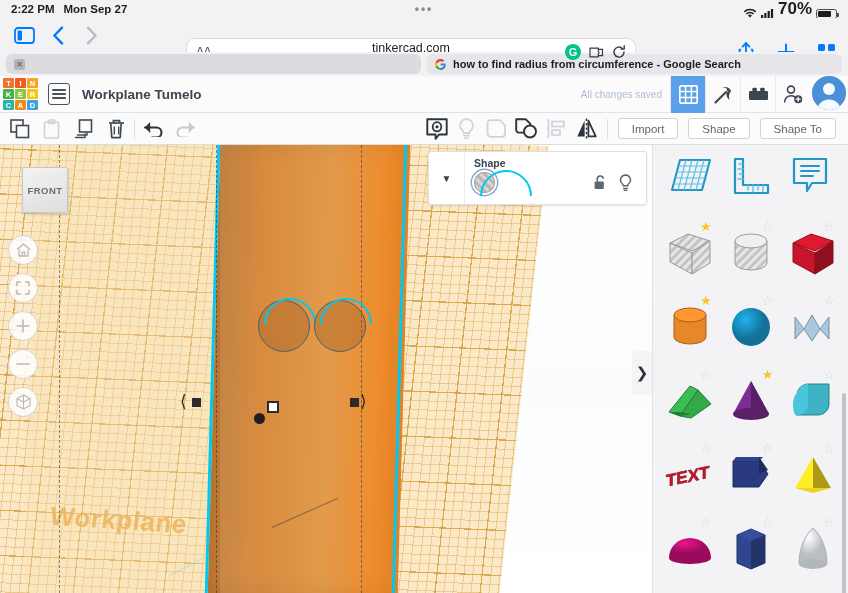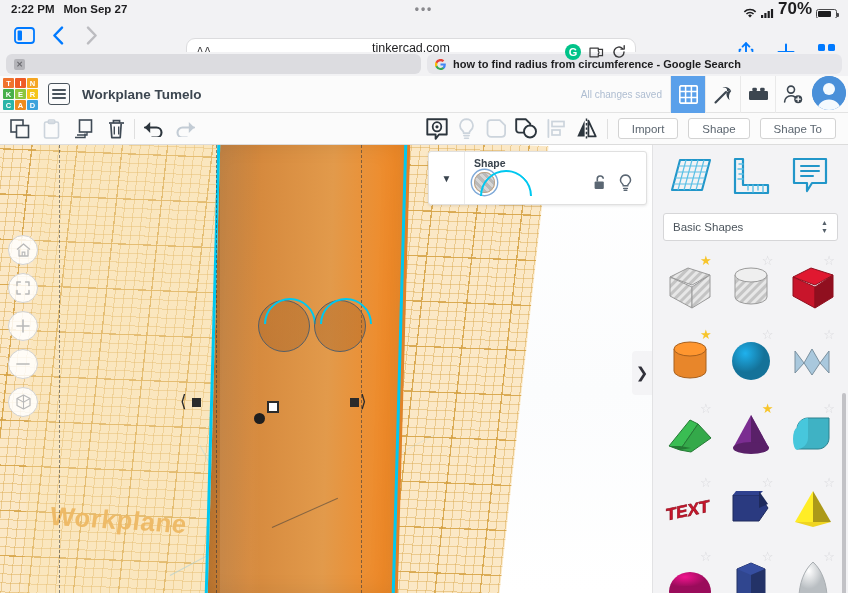--- a/index.html
+++ b/index.html
@@ -521,20 +521,23 @@
     <div class="hole" style="left:314px; top:155px;"></div>
 
     <div class="arrowline"></div>
     <div class="handle" style="left:192px; top:253px;"></div>
     <div class="handle" style="left:350px; top:253px;"></div>
     <div class="handle w" style="left:267px; top:256px;"></div>
     <div class="dot" style="left:254px; top:268px;"></div>
     <div style="position:absolute;left:180px;top:246px;font-size:17px;color:#2b2b2b;">⟨</div>
     <div style="position:absolute;left:360px;top:246px;font-size:17px;color:#2b2b2b;">⟩</div>
 
+    <div class="viewcube">
+      <span>FRONT</span>
+    </div>
 
     <div class="navbtns">
       <div class="navbtn">
         <svg width="15" height="14" viewBox="0 0 15 14">
             <path d="M1 6.6 7.5 1 14 6.6" fill="none" stroke="#b9b9b9" stroke-width="1.3" stroke-linejoin="round"></path>
             <path d="M3 6.6V13h9V6.6" fill="none" stroke="#b9b9b9" stroke-width="1.3" stroke-linejoin="round"></path>
             <path d="M6.2 13V9.2h2.6V13" fill="none" stroke="#b9b9b9" stroke-width="1.2"></path>
           </svg>
       </div>
       <div class="navbtn">
@@ -604,27 +607,20 @@
           </svg>
       </div>
       <div class="sb-tab">
         <svg width="40" height="40" viewBox="0 0 40 40">
             <path d="M4 3h32v24H22l-5 8v-8H4z" fill="none" stroke="#2196c9" stroke-width="2.2" stroke-linejoin="round"></path>
             <path d="M11 10h18M11 15h18M11 20h12" stroke="#2196c9" stroke-width="2" stroke-linecap="round"></path>
           </svg>
       </div>
     </div>
 
-    <div class="sb-select">
-      <span>Basic Shapes</span>
-      <span class="spin">
-          <span>▲</span>
-          <span>▼</span>
-        </span>
-    </div>
 
     <div class="shapes-grid" id="shapes-grid">
         <div class="shape-cell">
           <span>
             <svg width="48" height="48" viewBox="0 0 48 48">
         <defs>
                 <pattern id="phole-boxc8c8c8" width="6" height="6" patternTransform="rotate(45)" patternUnits="userSpaceOnUse">
         <rect width="6" height="6" fill="#e7e7e7"></rect>
                   <rect width="3" height="6" fill="#c4c4c4"></rect>
                 </pattern>

